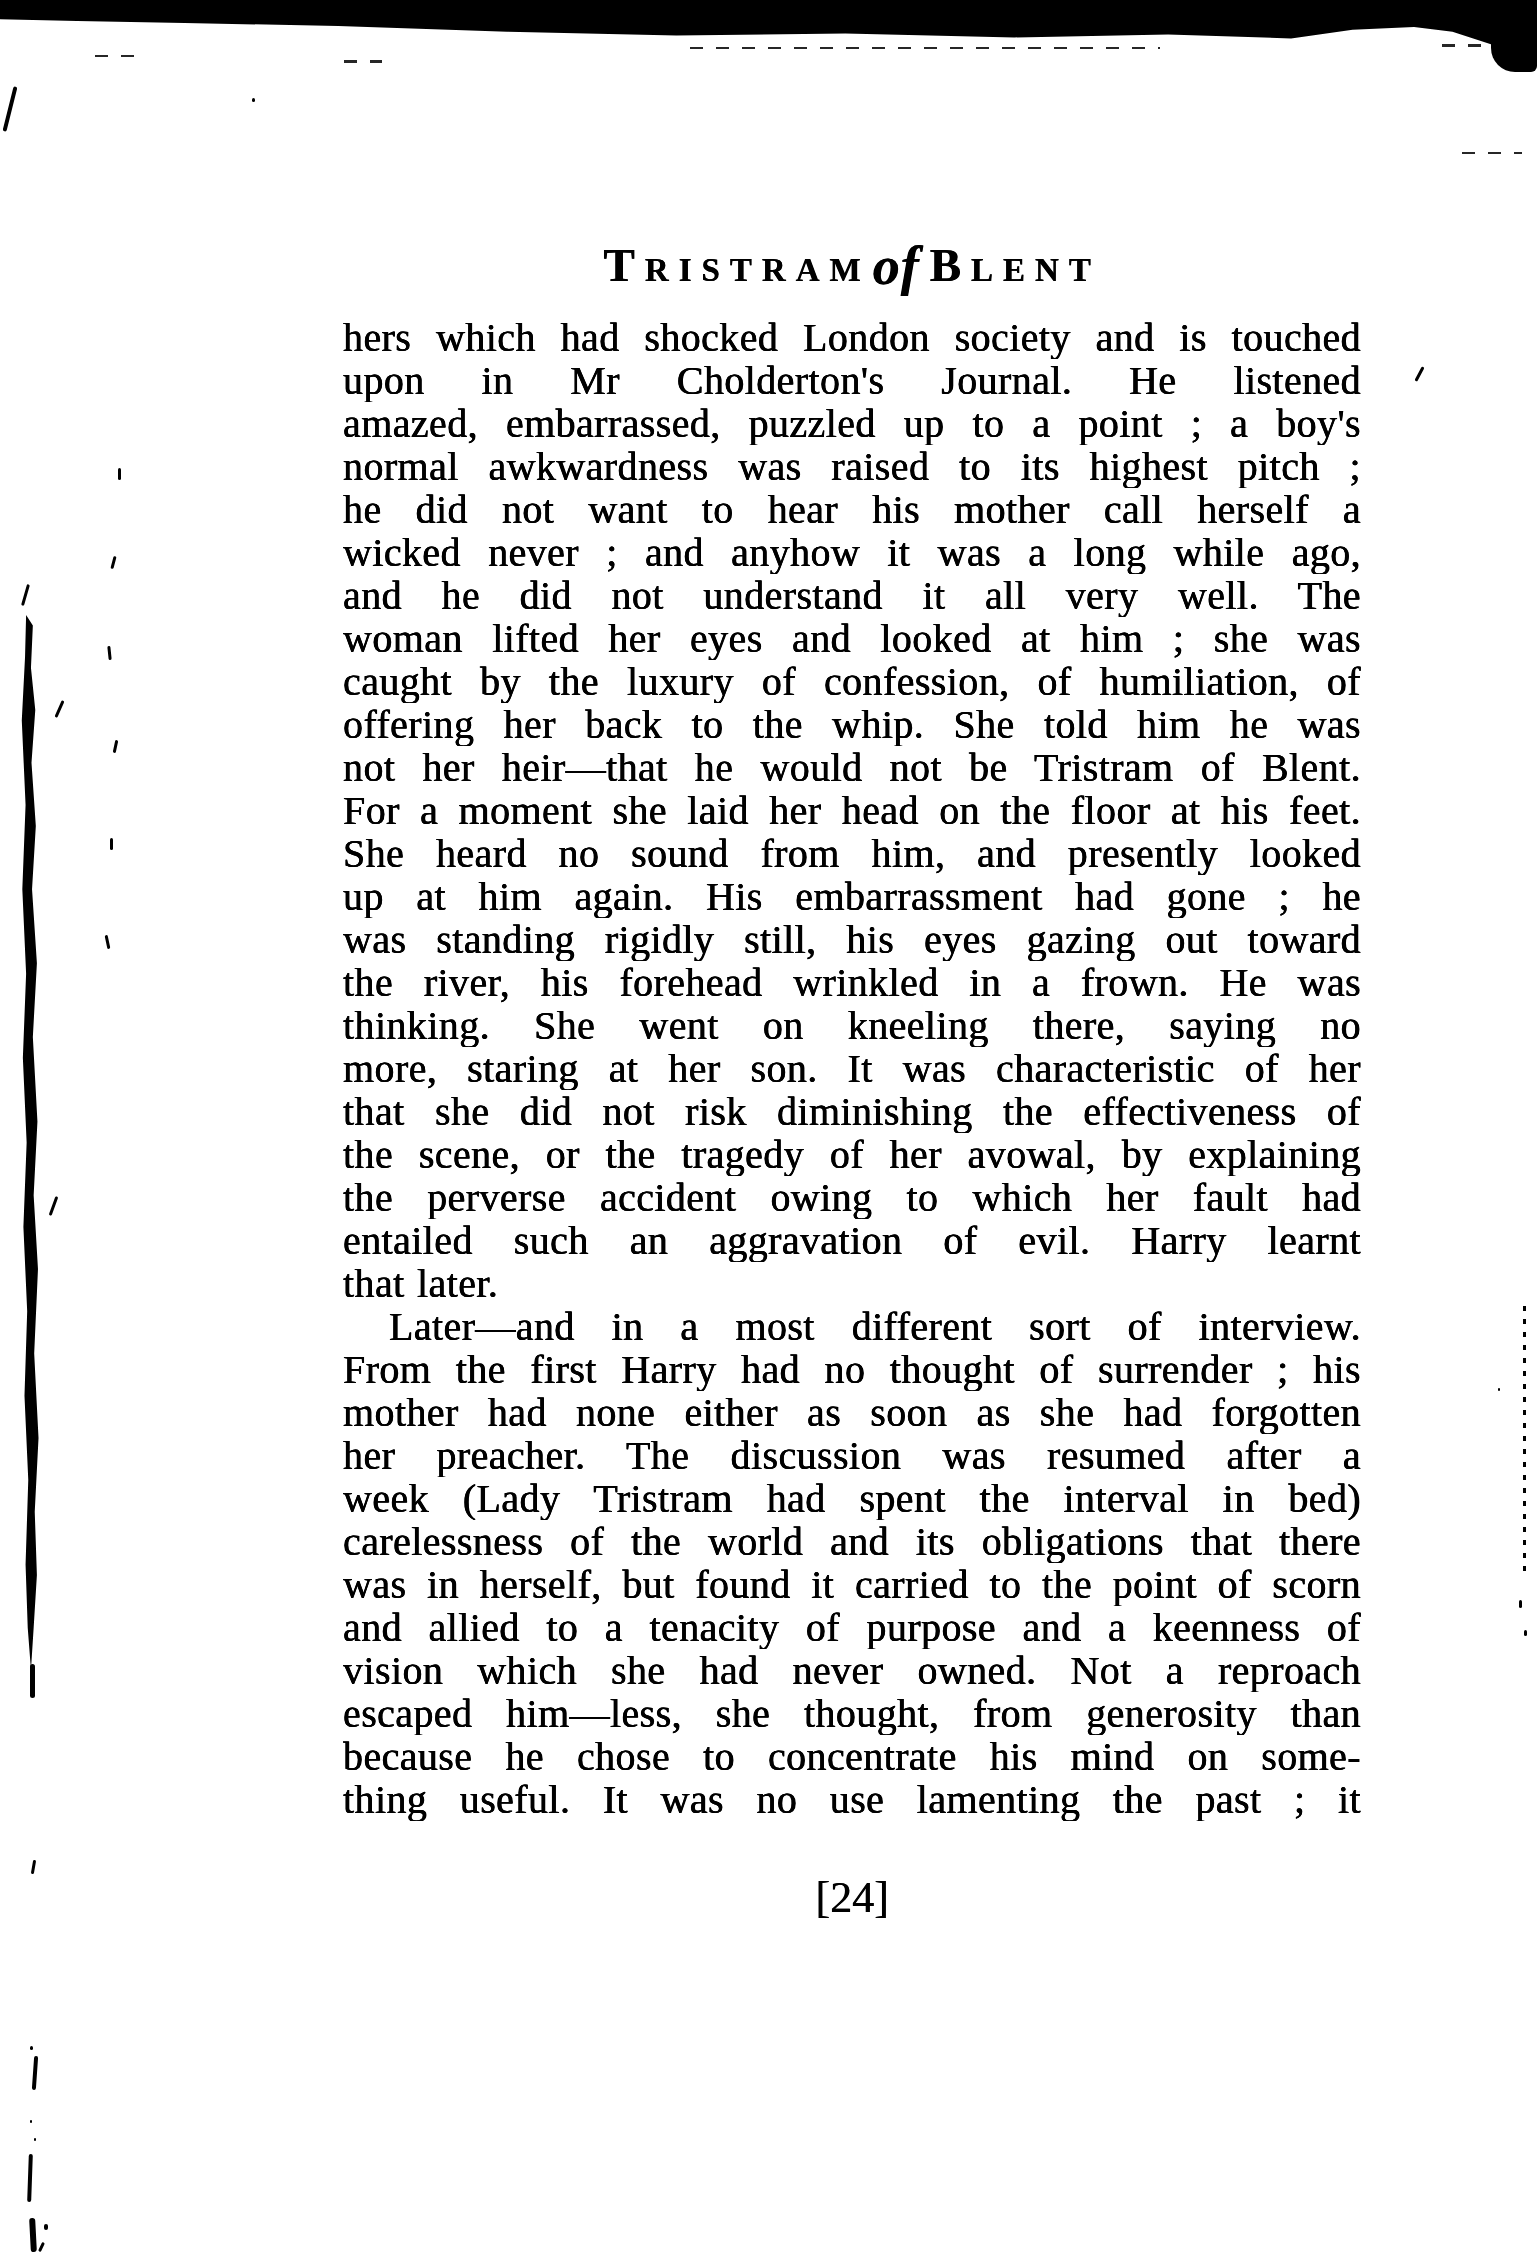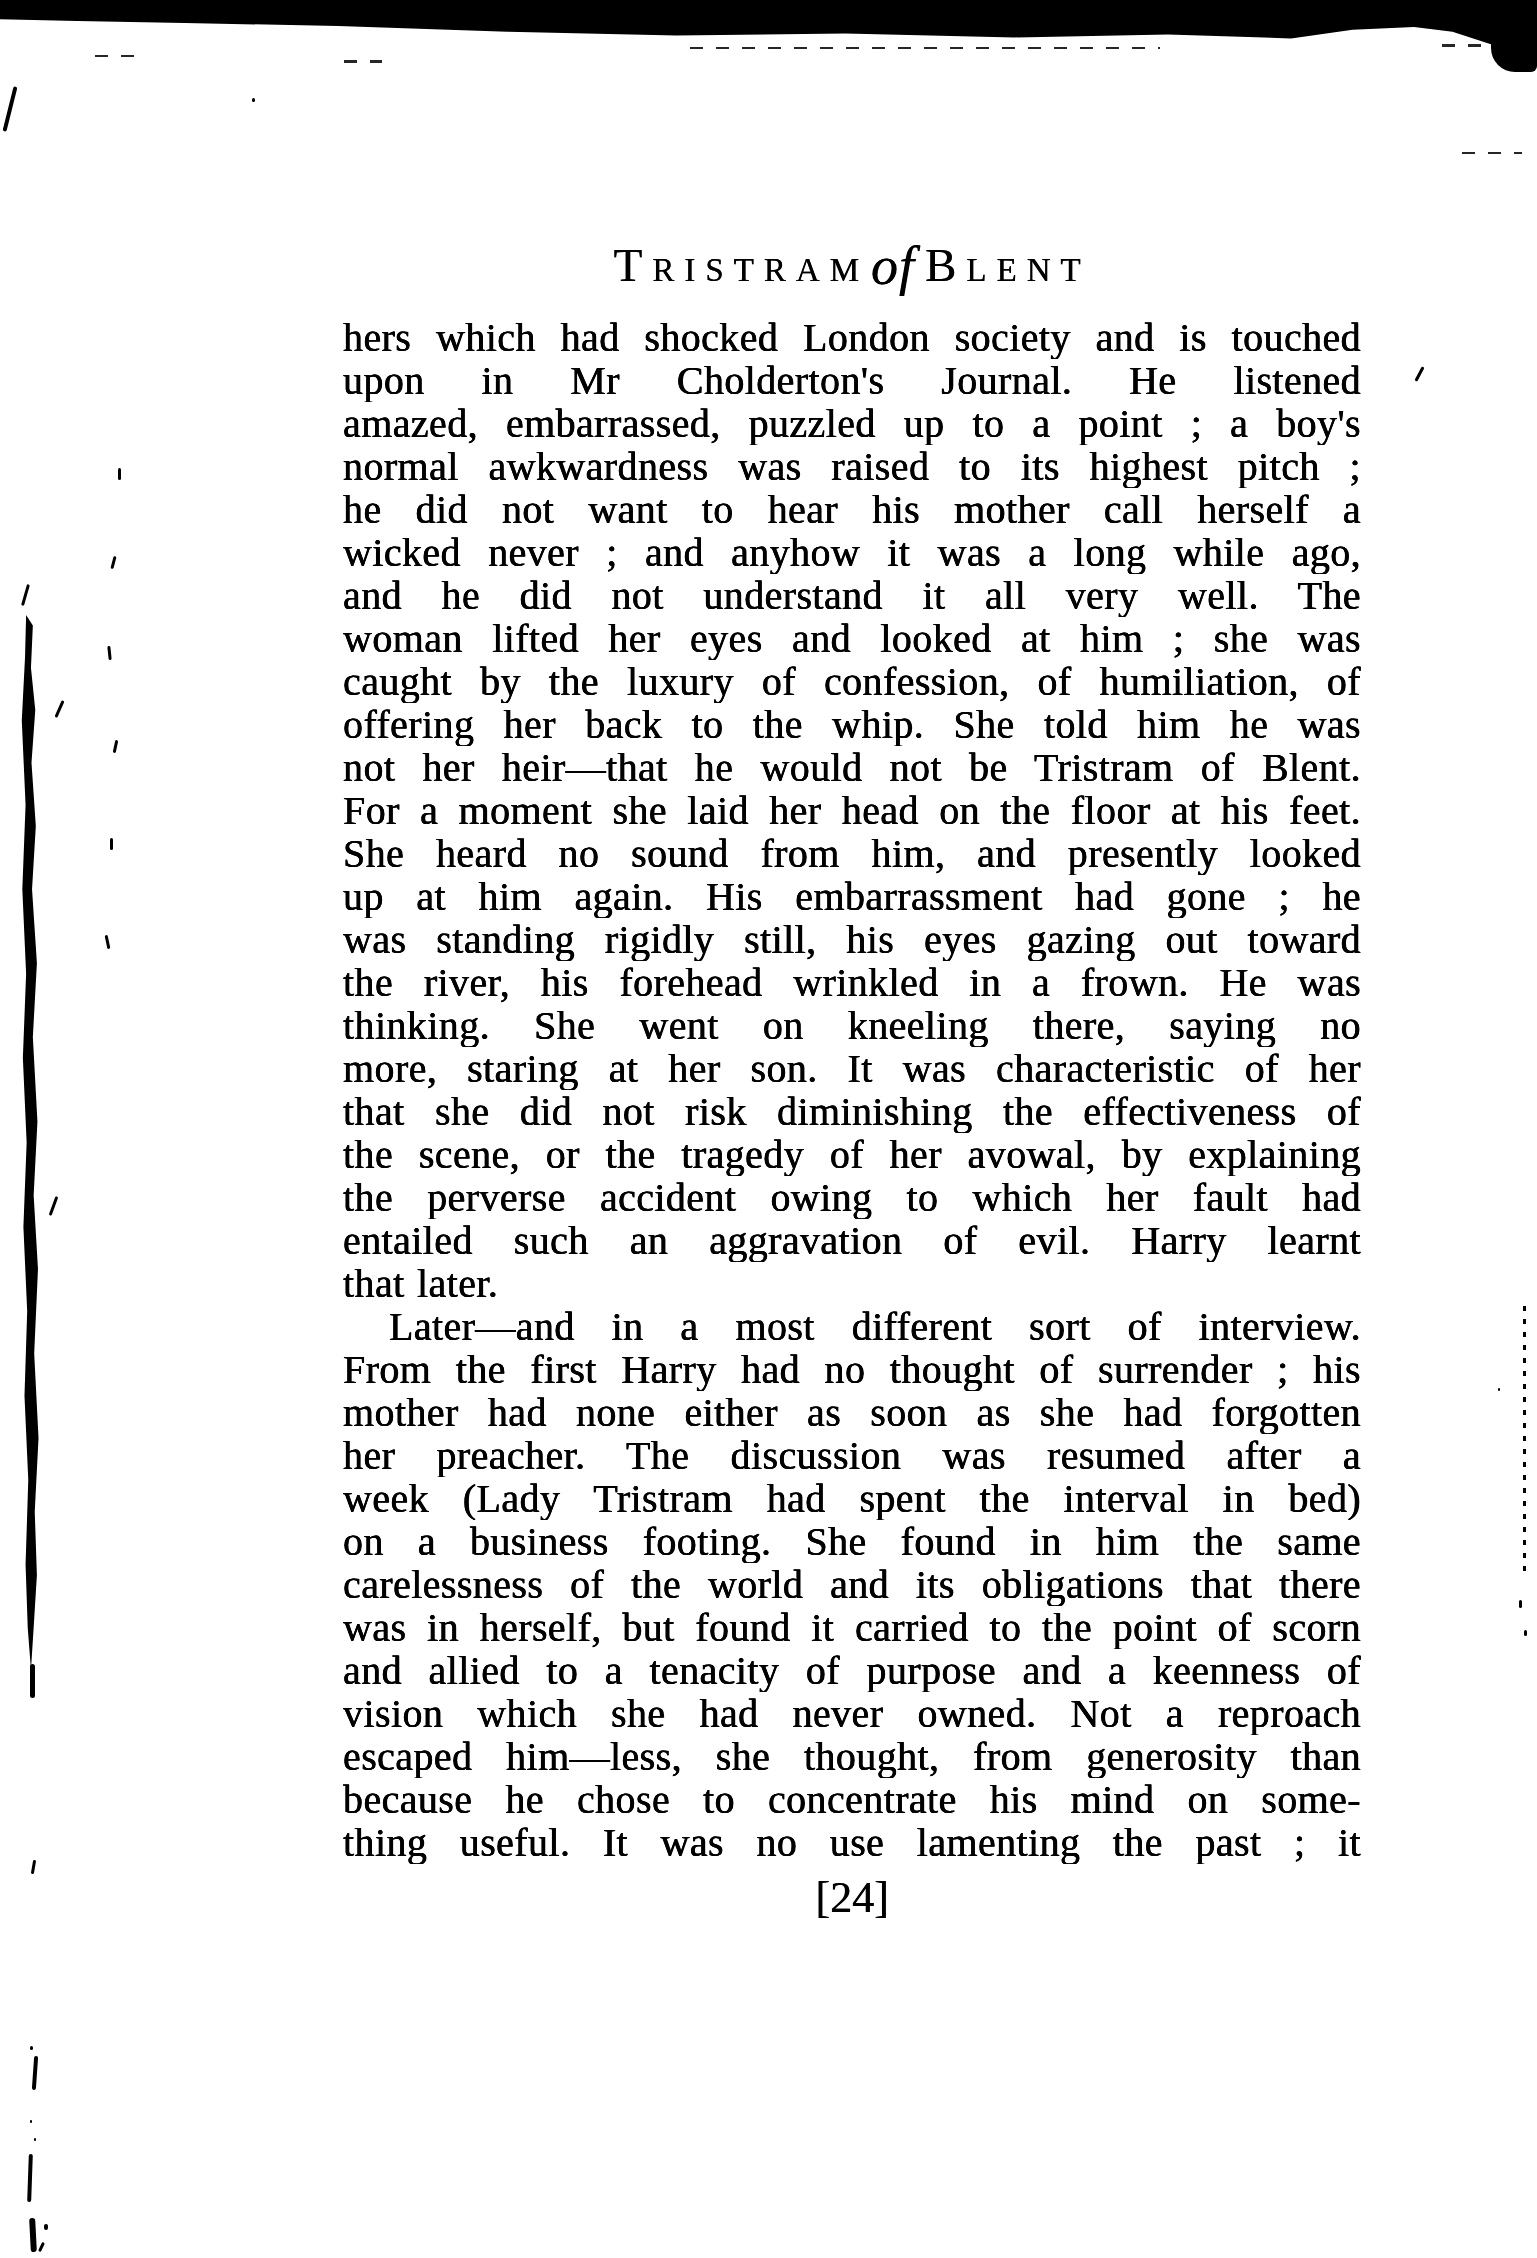--- a/index.html
+++ b/index.html
@@ -17,21 +17,21 @@
   .dash-line { position:absolute; height:2px; background:repeating-linear-gradient(to right,#000 0 13px,transparent 13px 26px); opacity:.85; }
   .binding-streak {
     position:absolute; left:18px; top:615px; width:27px; height:1055px; background:#000;
     clip-path: polygon(30% 0%,55% 1%,48% 5%,64% 9%,50% 14%,66% 20%,52% 26%,70% 33%,55% 40%,72% 48%,58% 55%,74% 62%,60% 70%,76% 78%,62% 85%,70% 91%,58% 96%,48% 100%,36% 96%,28% 90%,38% 82%,24% 74%,34% 66%,20% 58%,32% 50%,18% 42%,30% 34%,16% 26%,28% 18%,14% 10%,26% 4%);
   }
   .dotted-col { position:absolute; width:3px; background:repeating-linear-gradient(to bottom,#000 0 5px,transparent 5px 13px); }
   .wisp { position:absolute; background:#000; border-radius:2px; }
   
   .title {
     position:absolute; left:343px; top:232px; width:1018px; margin:0;
-    text-align:center; font-weight:normal; white-space:nowrap;
+    text-align:center; font-weight:bold; white-space:nowrap;
     text-shadow:0.4px 0 0 #000;
   }
   .title .sc { font-variant:small-caps; font-size:47px; letter-spacing:10px; }
   .title .of { font-style:italic; font-size:54px; letter-spacing:1px; margin:0 10px 0 2px; position:relative; top:3px; }
   .bodytext { position:absolute; left:343px; top:316px; width:1018px; }
   .line {
     font-size:40px; line-height:43px; height:43px;
     letter-spacing:0.4px; word-spacing:2px;
     text-align:justify; text-align-last:justify; text-justify:inter-word;
     white-space:normal; overflow:hidden;
@@ -112,21 +112,20 @@
     <div class="line">that she did not risk diminishing the effectiveness of</div>
     <div class="line">the scene, or the tragedy of her avowal, by explaining</div>
     <div class="line">the perverse accident owing to which her fault had</div>
     <div class="line">entailed such an aggravation of evil. Harry learnt</div>
     <div class="line no-just">that later.</div>
     <div class="line indent">Later—and in a most different sort of interview.</div>
     <div class="line">From the first Harry had no thought of surrender ; his</div>
     <div class="line">mother had none either as soon as she had forgotten</div>
     <div class="line">her preacher. The discussion was resumed after a</div>
     <div class="line">week (Lady Tristram had spent the interval in bed)</div>
-    <div class="line">on a business footing. She found in him the same</div>
     <div class="line">carelessness of the world and its obligations that there</div>
     <div class="line">was in herself, but found it carried to the point of scorn</div>
     <div class="line">and allied to a tenacity of purpose and a keenness of</div>
     <div class="line">vision which she had never owned. Not a reproach</div>
     <div class="line">escaped him—less, she thought, from generosity than</div>
     <div class="line">because he chose to concentrate his mind on some-</div>
     <div class="line">thing useful. It was no use lamenting the past ; it</div>
   </div>
 
   <div class="page-number">[24]</div>

